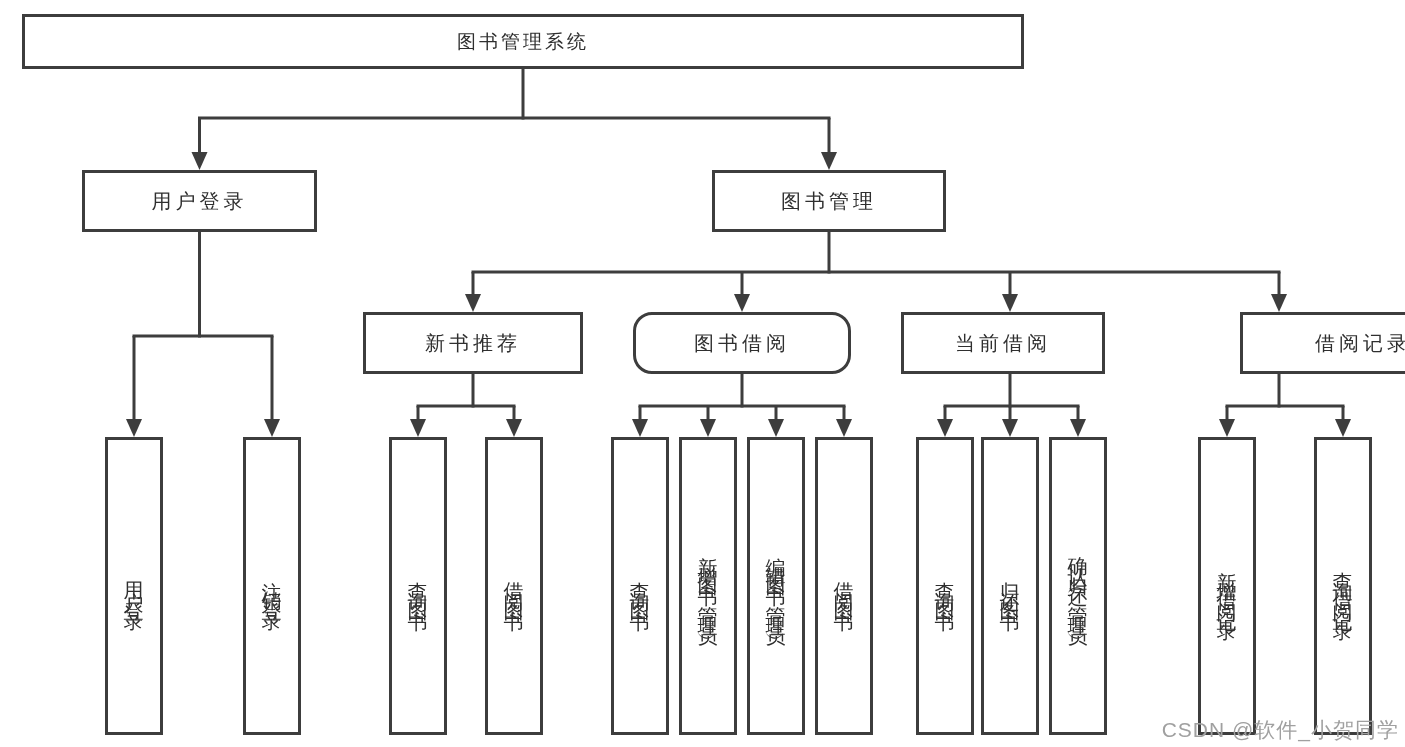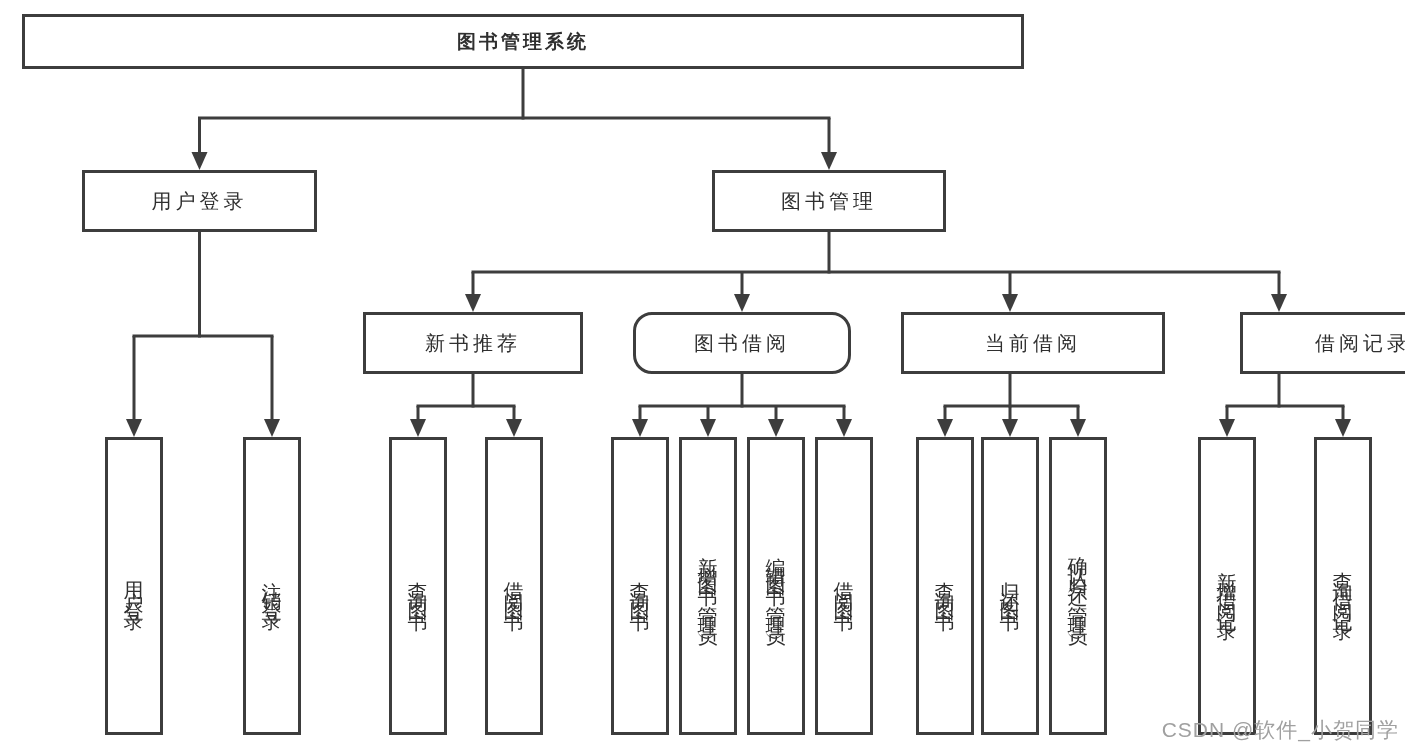--- a/index.html
+++ b/index.html
@@ -35,21 +35,20 @@
   }
   .hlabel {
     font-size: 20px;
     letter-spacing: 4px;
     color: #2f2f2f;
     white-space: nowrap;
   }
   .root-label {
     font-size: 19px;
     letter-spacing: 3px;
-    font-weight: bold;
   }
   .leaf {
     width: 58px;
     height: 298px;
     top: 437px;
   }
   .vlabel {
     writing-mode: vertical-rl;
     text-orientation: mixed;
     font-size: 20px;
@@ -159,21 +158,21 @@
   <div class="node" style="left:712px; top:170px; width:234px; height:62px;">
     <span class="hlabel">图书管理</span>
   </div>
 
   <div class="node" style="left:363px; top:312px; width:220px; height:62px;">
     <span class="hlabel">新书推荐</span>
   </div>
   <div class="node" style="left:633px; top:312px; width:218px; height:62px;border-radius:19px;">
     <span class="hlabel">图书借阅</span>
   </div>
-  <div class="node" style="left:901px; top:312px; width:264px; height:62px;">
+  <div class="node" style="left:901px; top:312px; width:204px; height:62px;">
     <span class="hlabel">当前借阅</span>
   </div>
   <div class="node" style="left:1240px; top:312px; width:218px; height:62px;padding-left:28px;">
     <span class="hlabel">借阅记录</span>
   </div>
 
   <div class="node leaf" style="left:105px;">
     <span class="vlabel">用户登录</span>
   </div>
   <div class="node leaf" style="left:243px;">

